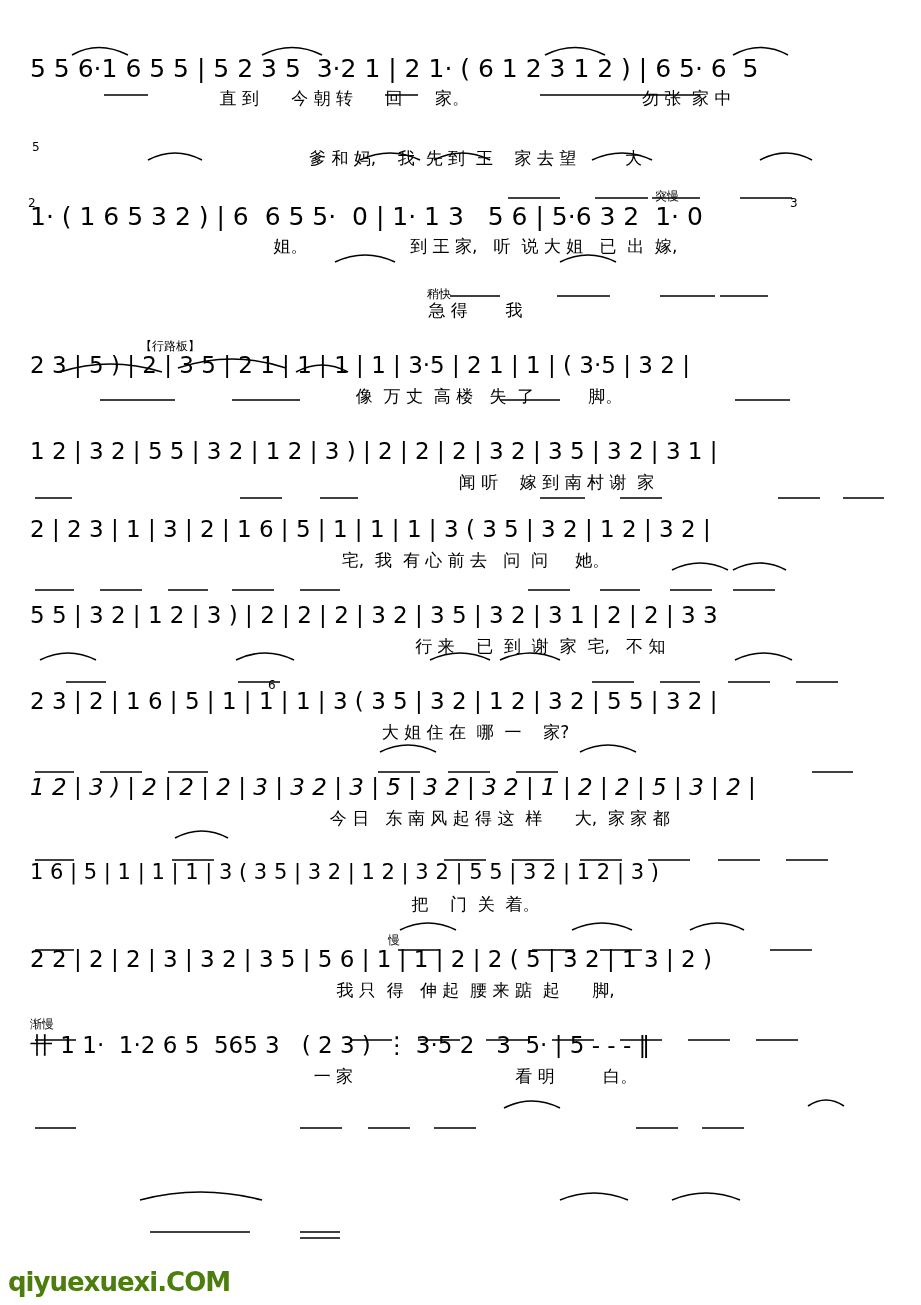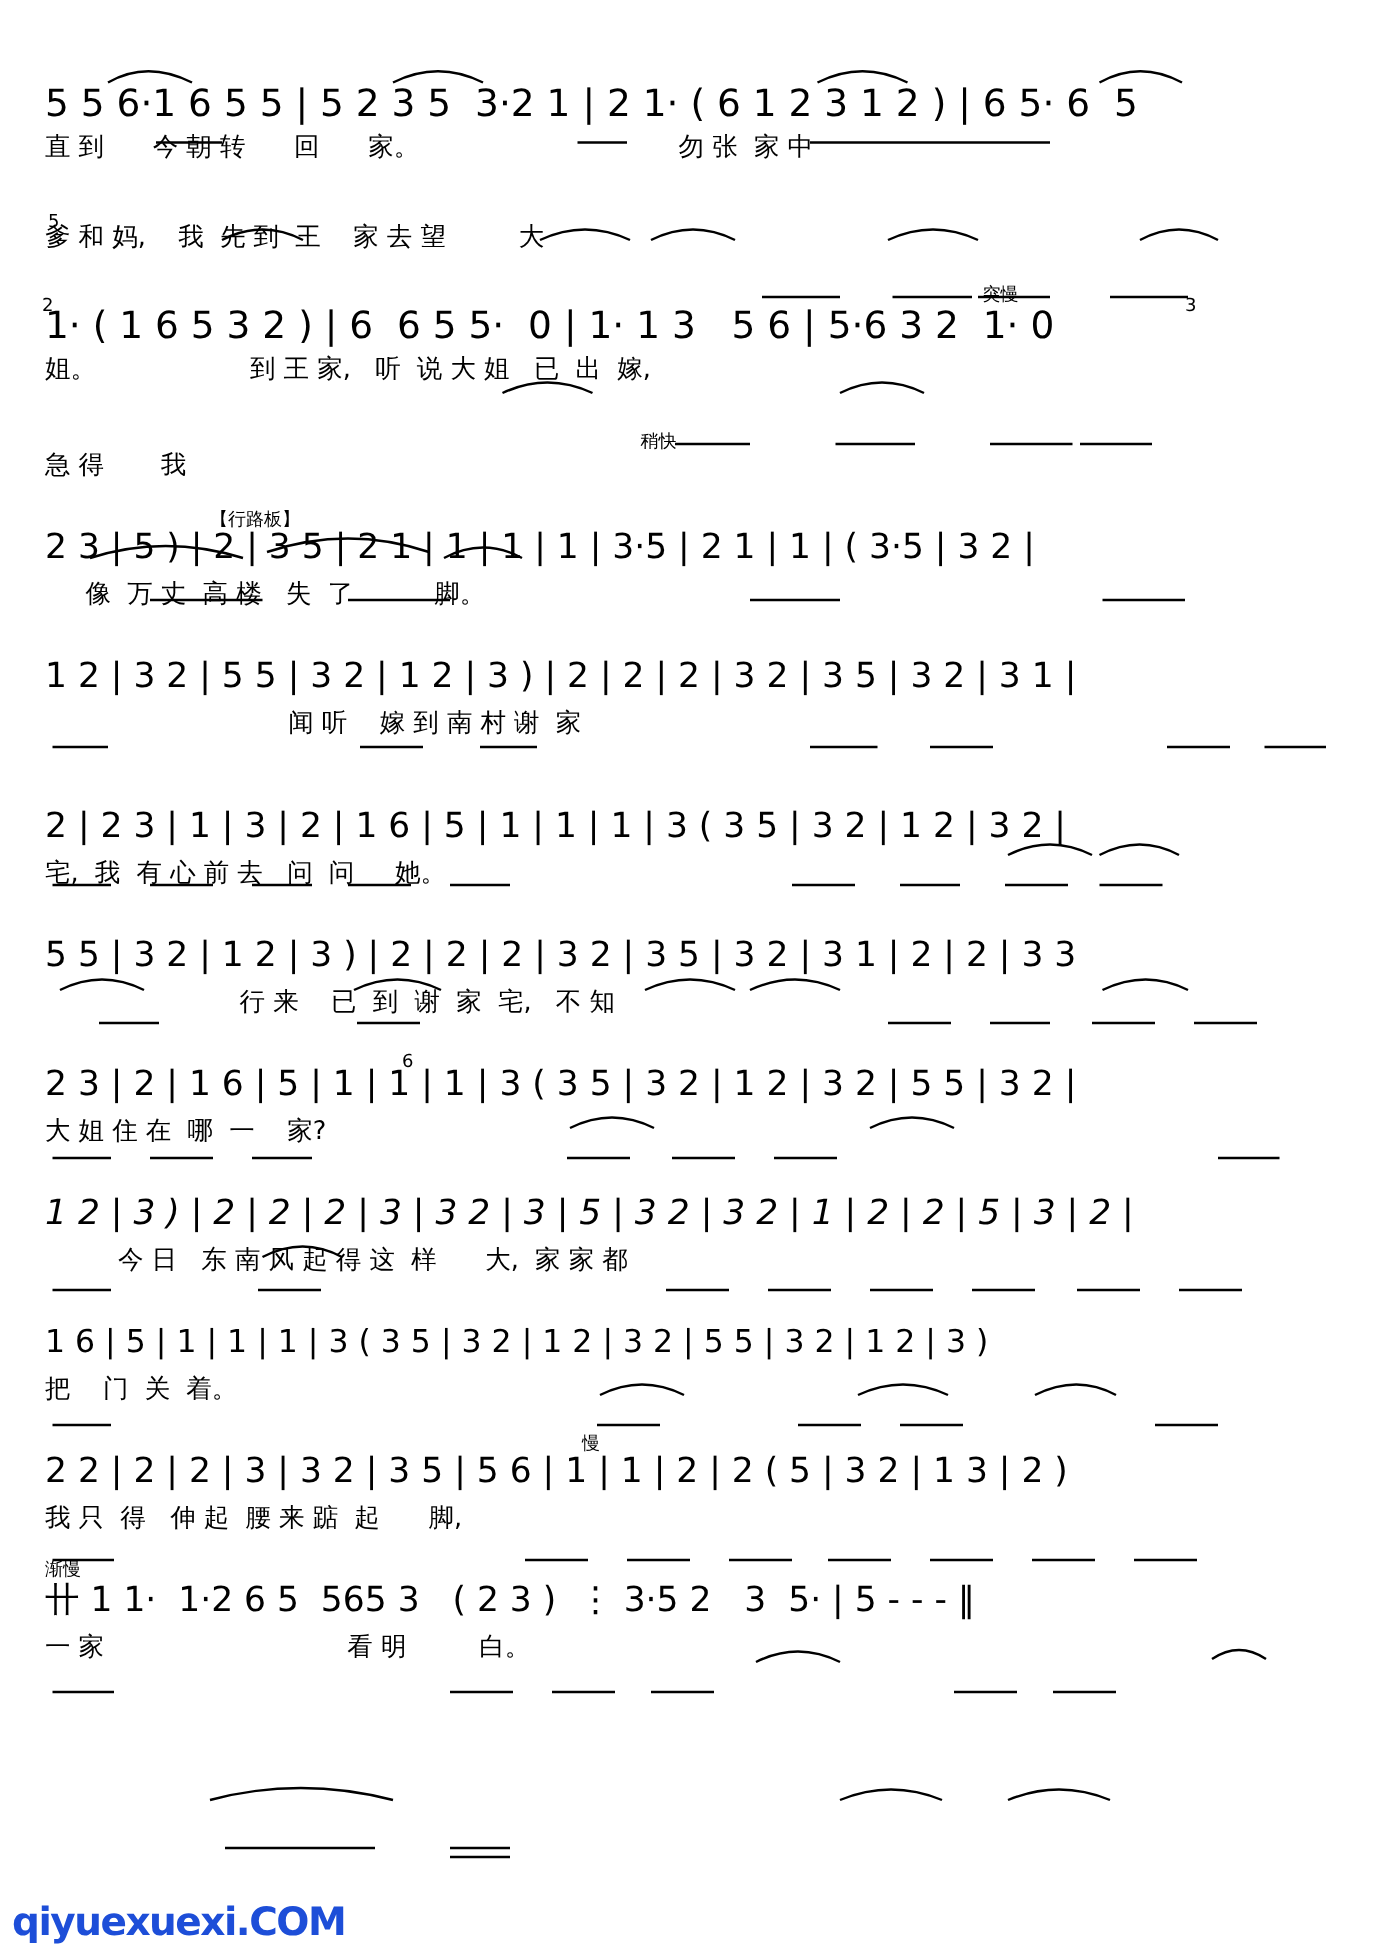--- a/index.html
+++ b/index.html
@@ -35,35 +35,36 @@
   }
   .lyrics {
     font-family: "DejaVu Sans", sans-serif;
     font-size: 17px;
     white-space: pre;
     line-height: 1.0;
     padding-left: 30px;
     position: relative;
     height: 30px;
     letter-spacing: 0;
+    text-align: center;
   }
   .marker {
     position: absolute;
     font-family: "DejaVu Sans", sans-serif;
     font-size: 12px;
     color: #000;
   }
   .watermark {
     position: absolute;
     left: 8px;
     bottom: 8px;
     font-family: "DejaVu Sans", sans-serif;
     font-size: 26px;
     font-weight: bold;
-    color: #1d4ed8;
+    color: #4d7c0f;
     letter-spacing: -1px;
   }
   .slur-layer {
     position: absolute;
     left: 0; top: 0;
     width: 921px; height: 1305px;
     pointer-events: none;
   }
   .row { position: relative; }
 </style>
@@ -222,21 +223,21 @@
     <div class="marker" style="left:140px; top:-16px;">【行路板】</div>
     <div class="notation row" style="font-size:23px;">2 3 | 5 ) | 2 | 3 5 | 2 1 | 1 | 1 | 1 | 3·5 | 2 1 | 1 | ( 3·5 | 3 2 |</div>
     <div class="lyrics row">     像  万 丈  高 楼   失  了          脚。</div>
   </div>
 
   <div class="system" style="margin-top:22px;">
     <div class="notation row" style="font-size:23px;">1 2 | 3 2 | 5 5 | 3 2 | 1 2 | 3 ) | 2 | 2 | 2 | 3 2 | 3 5 | 3 2 | 3 1 |</div>
     <div class="lyrics row">                              闻 听    嫁 到 南 村 谢  家</div>
   </div>
 
-  <div class="system" style="margin-top:36px;">
+  <div class="system" style="margin-top:14px;">
     <div class="notation row" style="font-size:23px;">2 | 2 3 | 1 | 3 | 2 | 1 6 | 5 | 1 | 1 | 1 | 3 ( 3 5 | 3 2 | 1 2 | 3 2 |</div>
     <div class="lyrics row">宅,  我  有 心 前 去   问  问     她。</div>
   </div>
 
   <div class="system" style="margin-top:22px;">
     <div class="notation row" style="font-size:23px;">5 5 | 3 2 | 1 2 | 3 ) | 2 | 2 | 2 | 3 2 | 3 5 | 3 2 | 3 1 | 2 | 2 | 3 3</div>
     <div class="lyrics row">                        行 来    已  到  谢  家  宅,   不 知</div>
   </div>
 
   <div class="system" style="margin-top:22px;">

